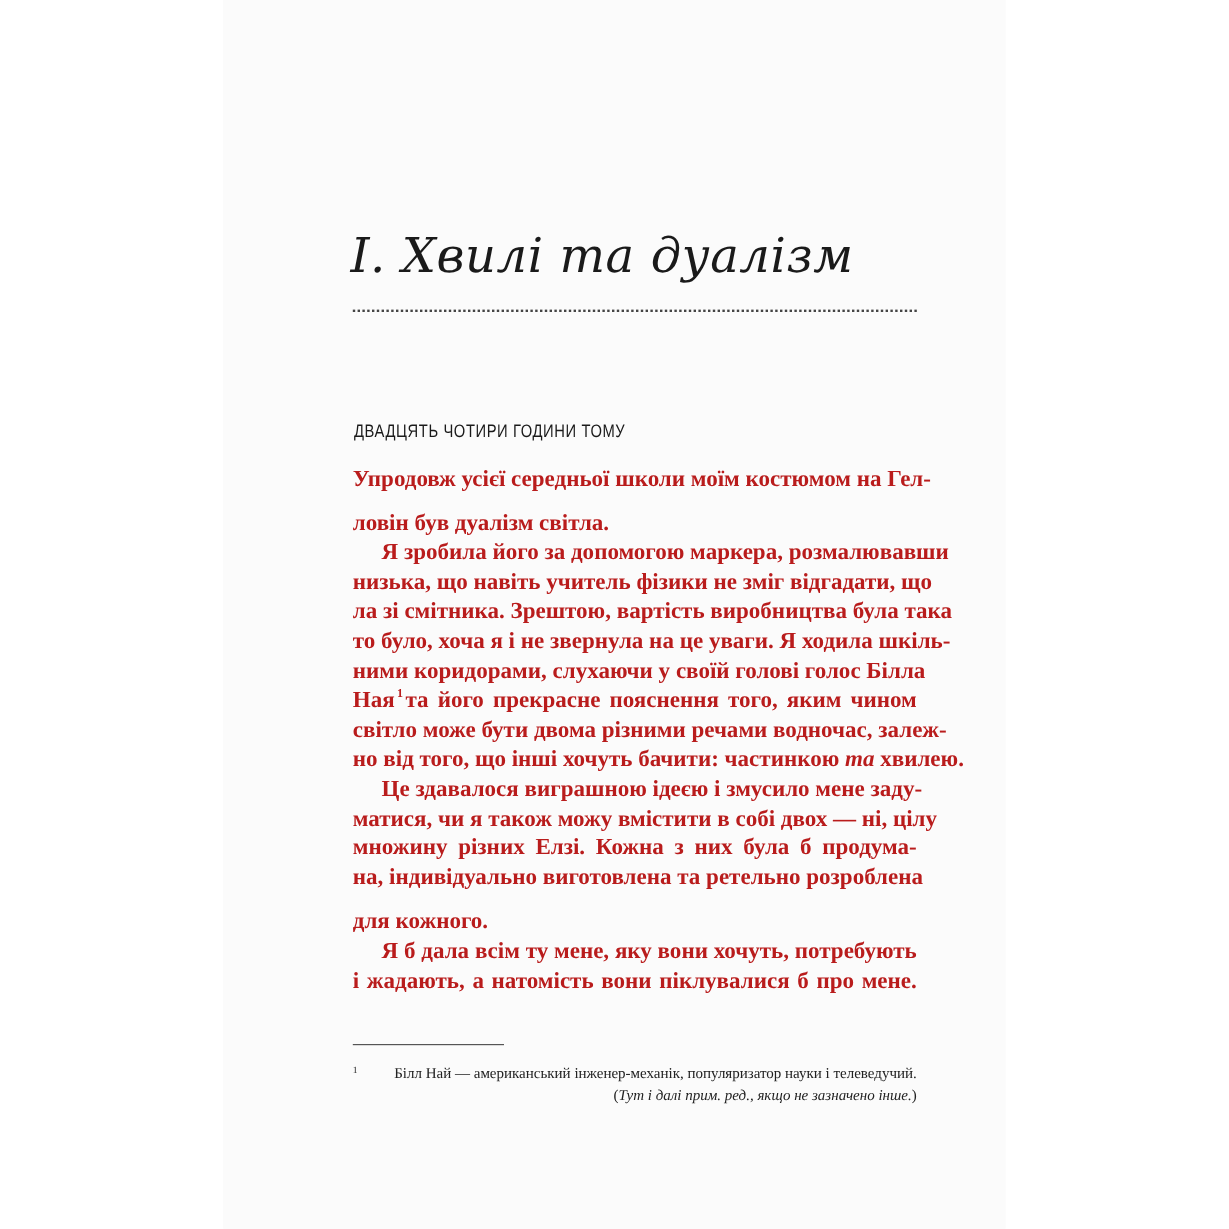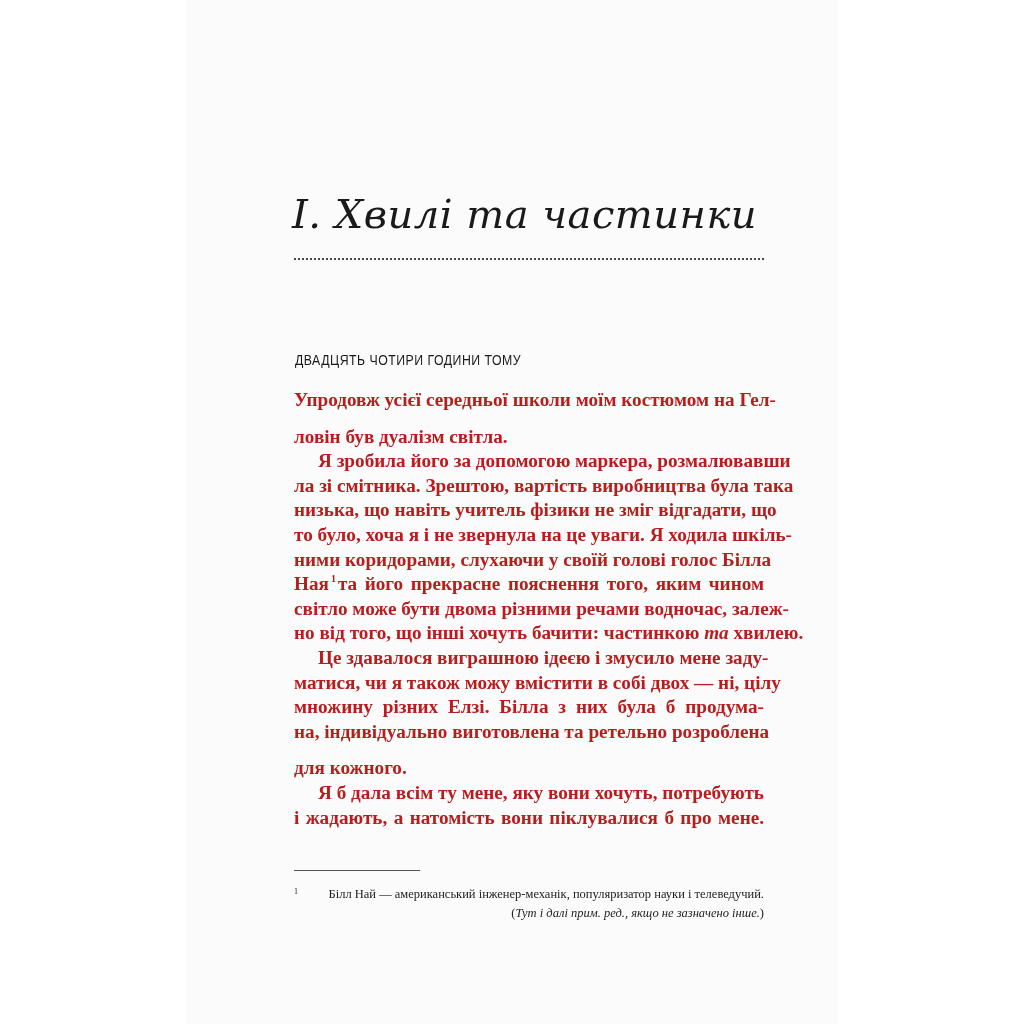--- a/index.html
+++ b/index.html
@@ -115,40 +115,40 @@
       white-space: nowrap;
       text-align: right;
     }
     .italic { font-style: italic; }
   </style>
 </head>
 <body>
 
 <div class="page"></div>
 
-<h1 class="chapter-title" style="margin:0;font-weight:normal;">І. Хвилі та частинки</h1>
+<h1 class="chapter-title" style="margin:0;font-weight:normal;">І. Хвилі та дуалізм</h1>
 
 <div class="dotted-rule"></div>
 
 <h2 class="section-heading" style="margin:0;font-weight:normal;">Двадцять чотири години тому</h2>
 
 <div class="body-text">
   <span class="line">Упродовж усієї середньої школи моїм костюмом на Гел-</span>
   <span class="line last">ловін був дуалізм світла.</span>
   <span class="line indent">Я зробила його за допомогою маркера, розмалювавши</span>
+  <span class="line">низька, що навіть учитель фізики не зміг відгадати, що</span>
   <span class="line">ла зі смітника. Зрештою, вартість виробництва була така</span>
-  <span class="line">низька, що навіть учитель фізики не зміг відгадати, що</span>
   <span class="line">то було, хоча я і не звернула на це уваги. Я ходила шкіль-</span>
   <span class="line">ними коридорами, слухаючи у своїй голові голос Білла</span>
   <span class="line"><span>Ная</span><span class="sup">1</span><span>та його прекрасне пояснення того, яким чином</span></span>
   <span class="line">світло може бути двома різними речами водночас, залеж-</span>
   <span class="line"><span style="white-space:pre;">но від того, що інші хочуть бачити: частинкою </span><span class="italic">та</span><span style="white-space:pre;"> хвилею.</span></span>
   <span class="line indent">Це здавалося виграшною ідеєю і змусило мене заду-</span>
   <span class="line">матися, чи я також можу вмістити в собі двох — ні, цілу</span>
-  <span class="line">множину різних Елзі. Білла з них була б продума-</span>
+  <span class="line">множину різних Елзі. Кожна з них була б продума-</span>
   <span class="line">на, індивідуально виготовлена та ретельно розроблена</span>
   <span class="line last">для кожного.</span>
   <span class="line indent">Я б дала всім ту мене, яку вони хочуть, потребують</span>
   <span class="line">і жадають, а натомість вони піклувалися б про мене.</span>
 </div>
 
 <div class="footnote-rule"></div>
 
 <div class="footnote">
   <span class="fn-marker">1</span>

